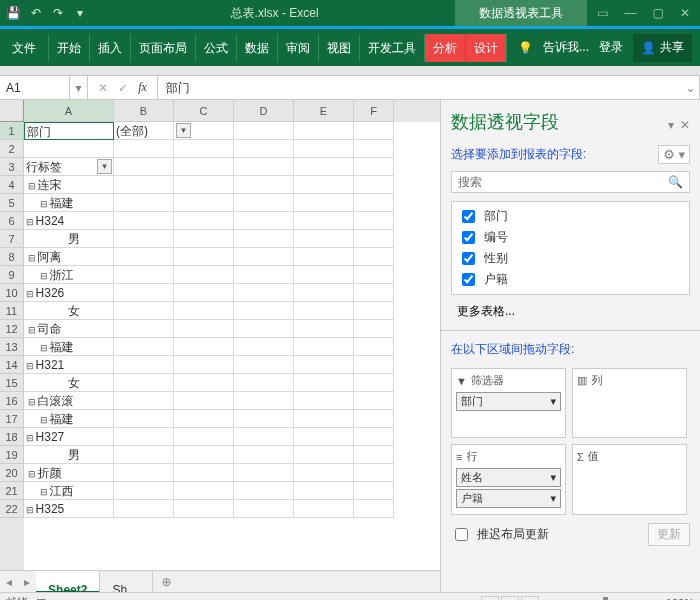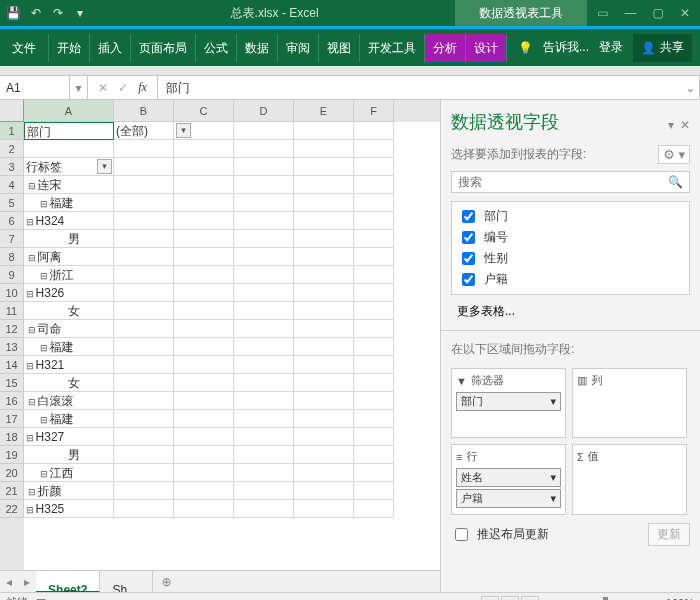--- a/index.html
+++ b/index.html
@@ -6,21 +6,21 @@
 *{box-sizing:border-box}
 .title-bar{height:26px;background:#0f6b3d;color:#fff;display:flex;align-items:center}
 .title-bar .qat{display:flex;gap:6px;padding:0 6px;align-items:center}
 .title-bar .qat span{width:16px;height:16px;display:flex;align-items:center;justify-content:center;color:#cfe6d4;font-size:12px}
 .title-bar .fname{flex:1;text-align:center;color:#cfe6d4;font-size:12px}
 .ctx-tab{background:#3c8b5f;padding:0 24px;height:26px;display:flex;align-items:center;color:#fff;font-size:12px}
 .win-btns{display:flex;gap:16px;padding:0 10px;color:#9fd0b2}
 .ribbon-tabs{height:40px;background:#0f6b3d;display:flex;align-items:center;color:#fff;font-size:12px;border-top:3px solid #0ea5e9}
 .ribbon-tabs .tab{padding:0 8px;height:28px;line-height:28px;border-right:1px solid #2d8a59;cursor:pointer}
 .ribbon-tabs .tab.file{padding:0 12px}
-.ribbon-tabs .ctx-tabs{background:#a21caf;display:flex}
+.ribbon-tabs .ctx-tabs{background:#ef4444;display:flex}
 .ribbon-tabs .spacer{flex:1}
 .ribbon-tabs .right{display:flex;align-items:center;gap:10px;padding:0 8px}
 .ribbon-tabs .share{background:#0a5530;padding:0 8px;height:28px;display:flex;align-items:center;gap:4px}
 .collapse-bar{height:10px;background:#e6e6e6;border-bottom:1px solid #c8c8c8}
 .fx-bar{height:24px;display:flex;align-items:center;border-bottom:1px solid #c8c8c8}
 .fx-bar .namebox{width:70px;border-right:1px solid #c8c8c8;height:24px;padding:0 6px;display:flex;align-items:center}
 .fx-bar .dd{width:18px;text-align:center;color:#888;border-right:1px solid #c8c8c8;height:24px;line-height:24px}
 .fx-bar .fx-btns{display:flex;align-items:center;gap:10px;padding:0 10px;color:#aaa}
 .fx-bar .fx-lbl{font-style:italic;color:#404040;font-family:serif}
 .fx-bar .formula{flex:1;padding:0 8px;border-left:1px solid #c8c8c8;height:24px;line-height:24px}
@@ -49,21 +49,21 @@
 .sheet-tabs .add{padding:0 8px;color:#888}
 .status{height:20px;background:#f0f0f0;border-top:1px solid #ccc;display:flex;align-items:center;padding:0 6px;font-size:11px;color:#555}
 .status .sp{flex:1}
 .status .vbtn{width:18px;height:14px;border:1px solid #ccc;margin:0 1px}
 .status .zoom-track{width:80px;height:4px;background:#ccc;margin:0 6px;position:relative}
 .status .zoom-thumb{position:absolute;left:38px;top:-4px;width:5px;height:12px;background:#888}
 .pane{width:260px;border-left:1px solid #ccc;background:#f3f3f3;display:flex;flex-direction:column;padding:8px 10px;font-size:12px}
 .pane h2{margin:2px 0 8px 0;font-size:18px;font-weight:normal;color:#15803d}
 .pane .hdr-row{display:flex;align-items:center}
 .pane .gear{margin-left:auto;color:#888;font-size:13px;border:1px solid #ccc;padding:1px 4px;background:#fff}
-.pane .lbl{color:#737373;margin:4px 0}
+.pane .lbl{color:#1d4ed8;margin:4px 0}
 .pane .search{display:flex;border:1px solid #ccc;background:#fff;margin:4px 0}
 .pane .search input{flex:1;border:0;padding:3px 6px;font-size:12px;background:transparent;outline:none}
 .pane .search .ico{padding:3px 6px;color:#1a7a48}
 .pane .flist{border:1px solid #ccc;background:#fff;margin:4px 0;padding:4px 0;max-height:100px;overflow:hidden}
 .pane .flist label{display:flex;align-items:center;gap:6px;padding:1px 6px}
 .pane .more{color:#000000;padding:4px 6px}
 .pane .areas{display:flex;flex-wrap:wrap;gap:6px;margin-top:6px}
 .pane .area{width:115px;border:1px solid #ccc;background:#fff;min-height:70px;padding:4px}
 .pane .area h4{margin:0 0 4px 0;font-size:11px;color:#555;font-weight:normal;display:flex;align-items:center;gap:4px}
 .pane .area .pill{border:1px solid #999;background:#f0f0f0;padding:1px 4px;font-size:11px;display:flex;align-items:center;justify-content:space-between;margin:2px 0}
@@ -314,29 +314,29 @@
           </div>
           <div class="row">
             <div class="cell col-A ind4">男</div>
             <div class="cell col-B"></div>
             <div class="cell col-C"></div>
             <div class="cell col-D"></div>
             <div class="cell col-E"></div>
             <div class="cell col-F"></div>
           </div>
           <div class="row">
+            <div class="cell col-A ind1"><span class="collapse-ico">⊟</span>折颜</div>
+            <div class="cell col-B"></div>
+            <div class="cell col-C"></div>
+            <div class="cell col-D"></div>
+            <div class="cell col-E"></div>
+            <div class="cell col-F"></div>
+          </div>
+          <div class="row">
             <div class="cell col-A ind2"><span class="collapse-ico">⊟</span>江西</div>
-            <div class="cell col-B"></div>
-            <div class="cell col-C"></div>
-            <div class="cell col-D"></div>
-            <div class="cell col-E"></div>
-            <div class="cell col-F"></div>
-          </div>
-          <div class="row">
-            <div class="cell col-A ind1"><span class="collapse-ico">⊟</span>折颜</div>
             <div class="cell col-B"></div>
             <div class="cell col-C"></div>
             <div class="cell col-D"></div>
             <div class="cell col-E"></div>
             <div class="cell col-F"></div>
           </div>
           <div class="row">
             <div class="cell col-A ind3"><span class="collapse-ico">⊟</span>H325</div>
             <div class="cell col-B"></div>
             <div class="cell col-C"></div>

